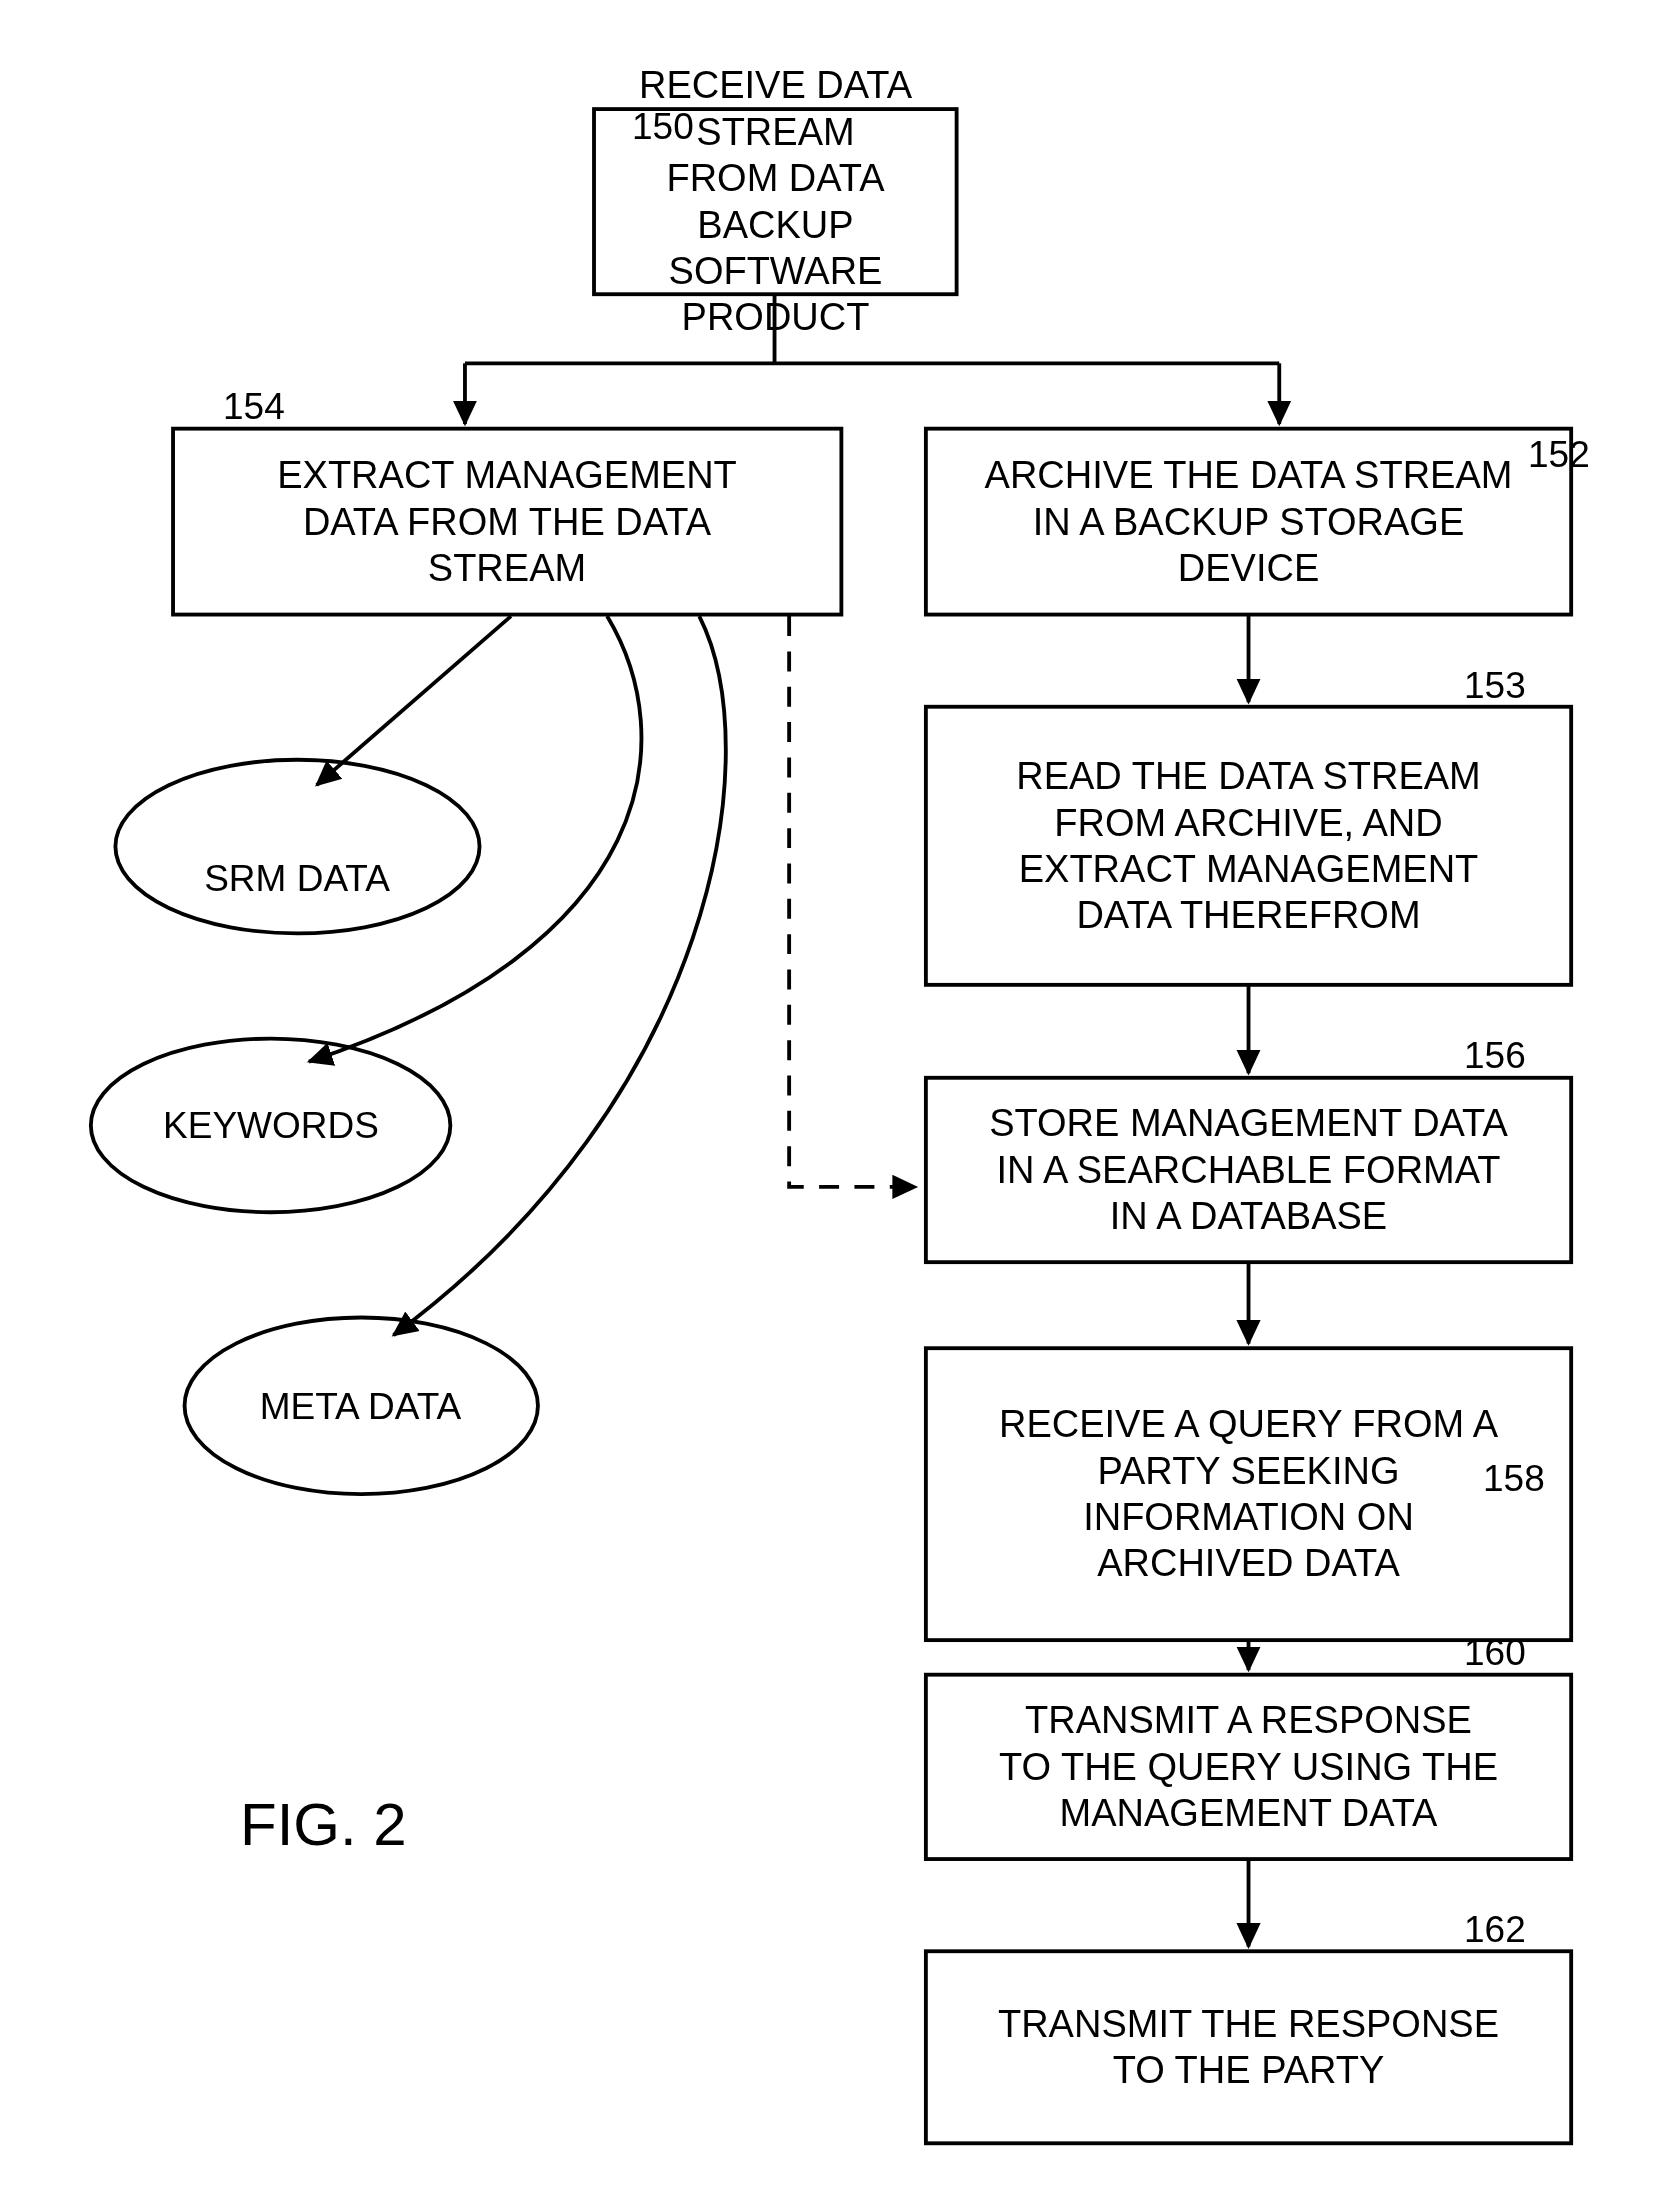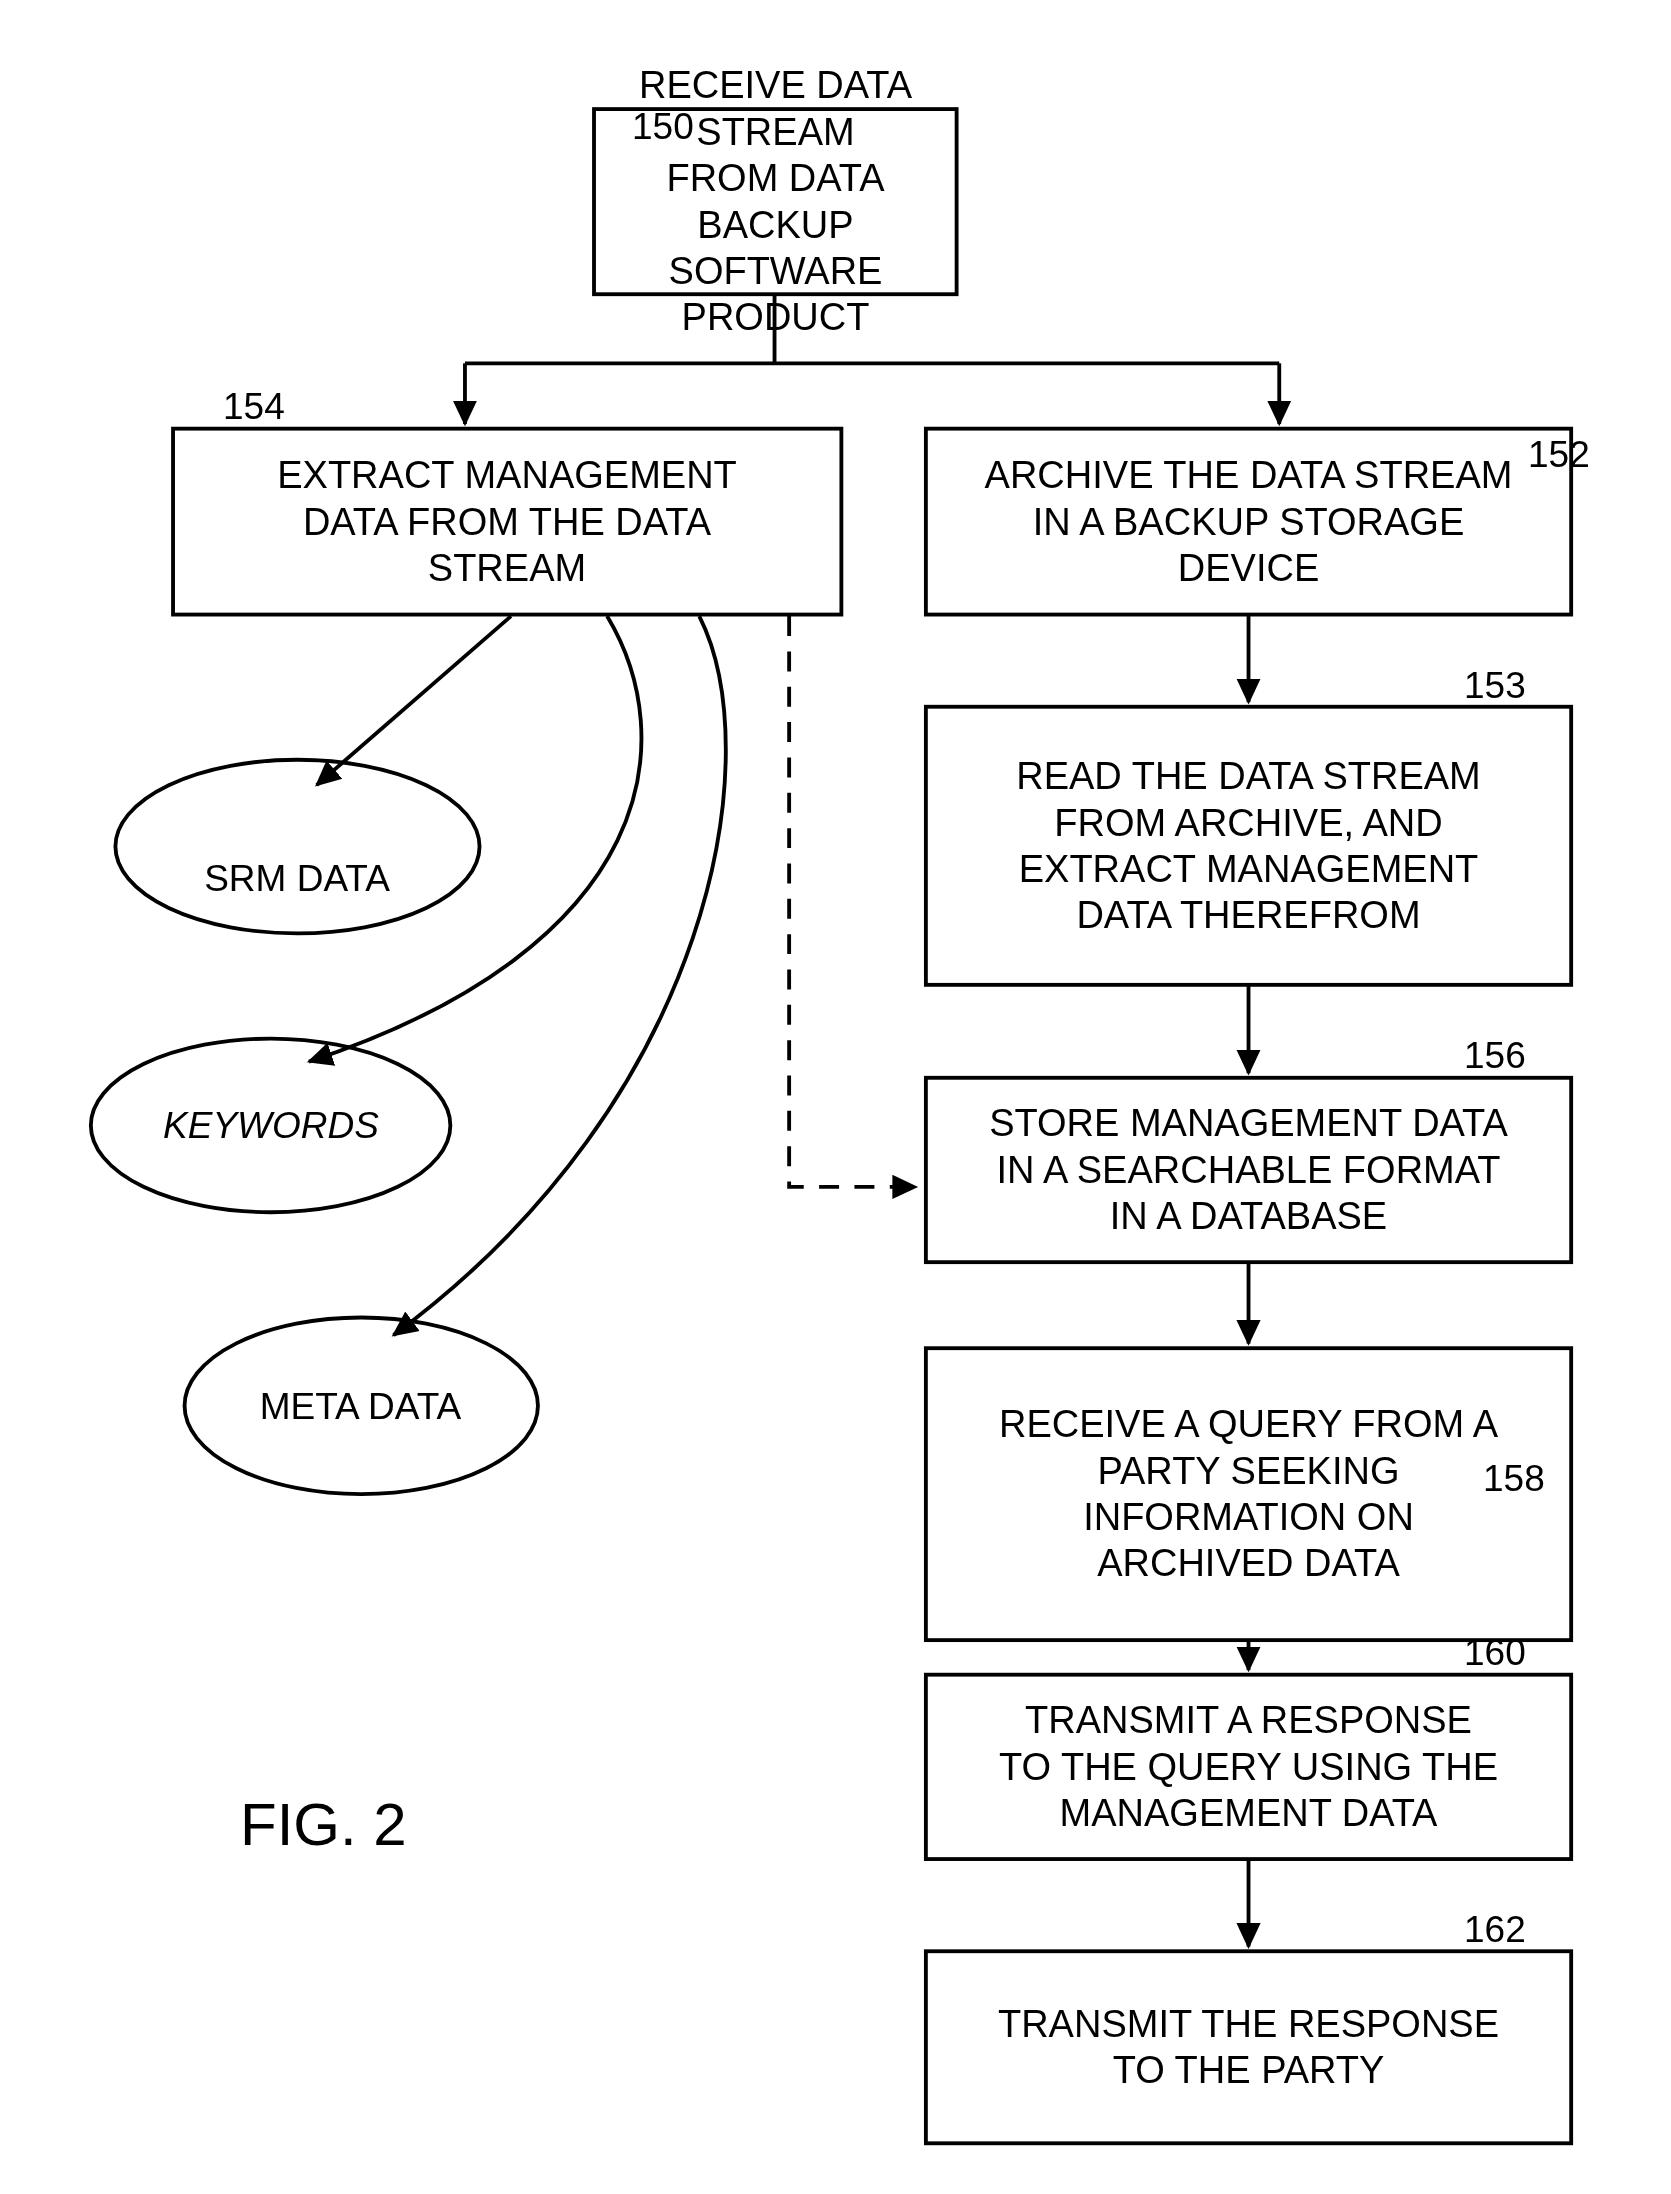--- a/index.html
+++ b/index.html
@@ -125,20 +125,20 @@
 ARCHIVED DATA</div>
       <div class="ref-label" style="left: 1483px; top: 1460px;">158</div>
       <div class="node-text" style="left: 926px; top: 1675px; width: 645px; height: 184px; padding: 0px 10.8px;">TRANSMIT A RESPONSE
 TO THE QUERY USING THE
 MANAGEMENT DATA</div>
       <div class="ref-label" style="left: 1464px; top: 1634px;">160</div>
       <div class="node-text" style="left: 926px; top: 1951px; width: 645px; height: 192px; padding: 0px 10.8px;">TRANSMIT THE RESPONSE
 TO THE PARTY</div>
       <div class="ref-label" style="left: 1464px; top: 1911px;">162</div>
       <div class="node-text" style="left: 115px; top: 792px; width: 364px; height: 174px; padding: 0px 10.8px; font-size: 37px;">SRM DATA</div>
-      <div class="node-text" style="left: 91px; top: 1039px; width: 360px; height: 174px; padding: 0px 10.8px; font-size: 37px; font-style: italic;">KEYWORDS</div>
+      <div class="node-text" style="left: 91px; top: 1039px; width: 360px; height: 174px; padding: 0px 10.8px; font-size: 37px;">KEYWORDS</div>
       <div class="node-text" style="left: 184px; top: 1318px; width: 353px; height: 177px; padding: 0px 10.8px; font-size: 37px; text-align: right;">META DATA</div>
     </div>
 
   <div class="fig-caption" style="left: 240px; top: 1795px;">FIG. 2</div>
 
 </div>
 
 
 </body></html>

